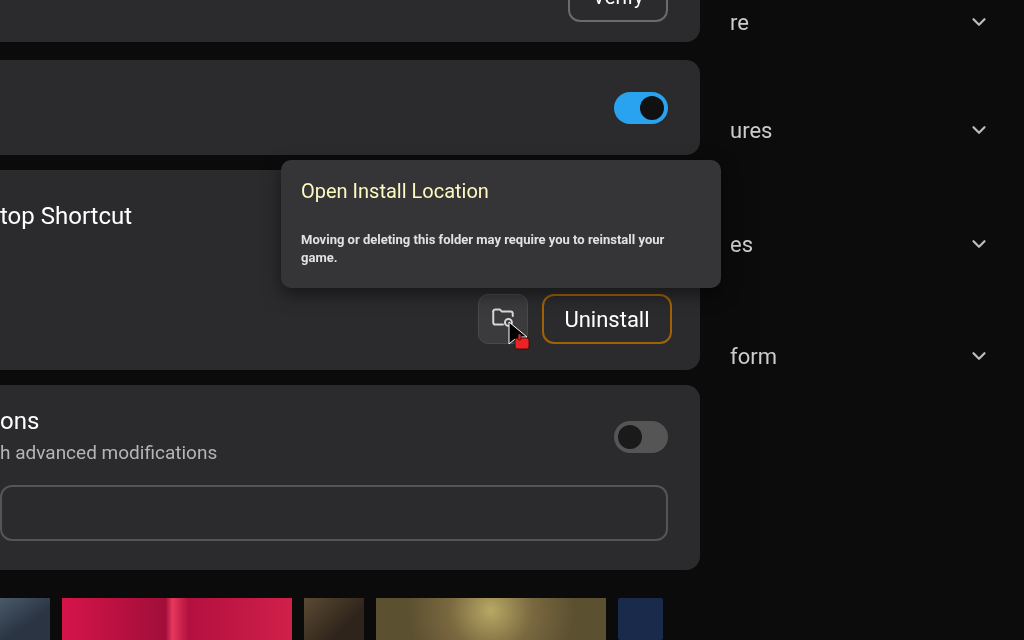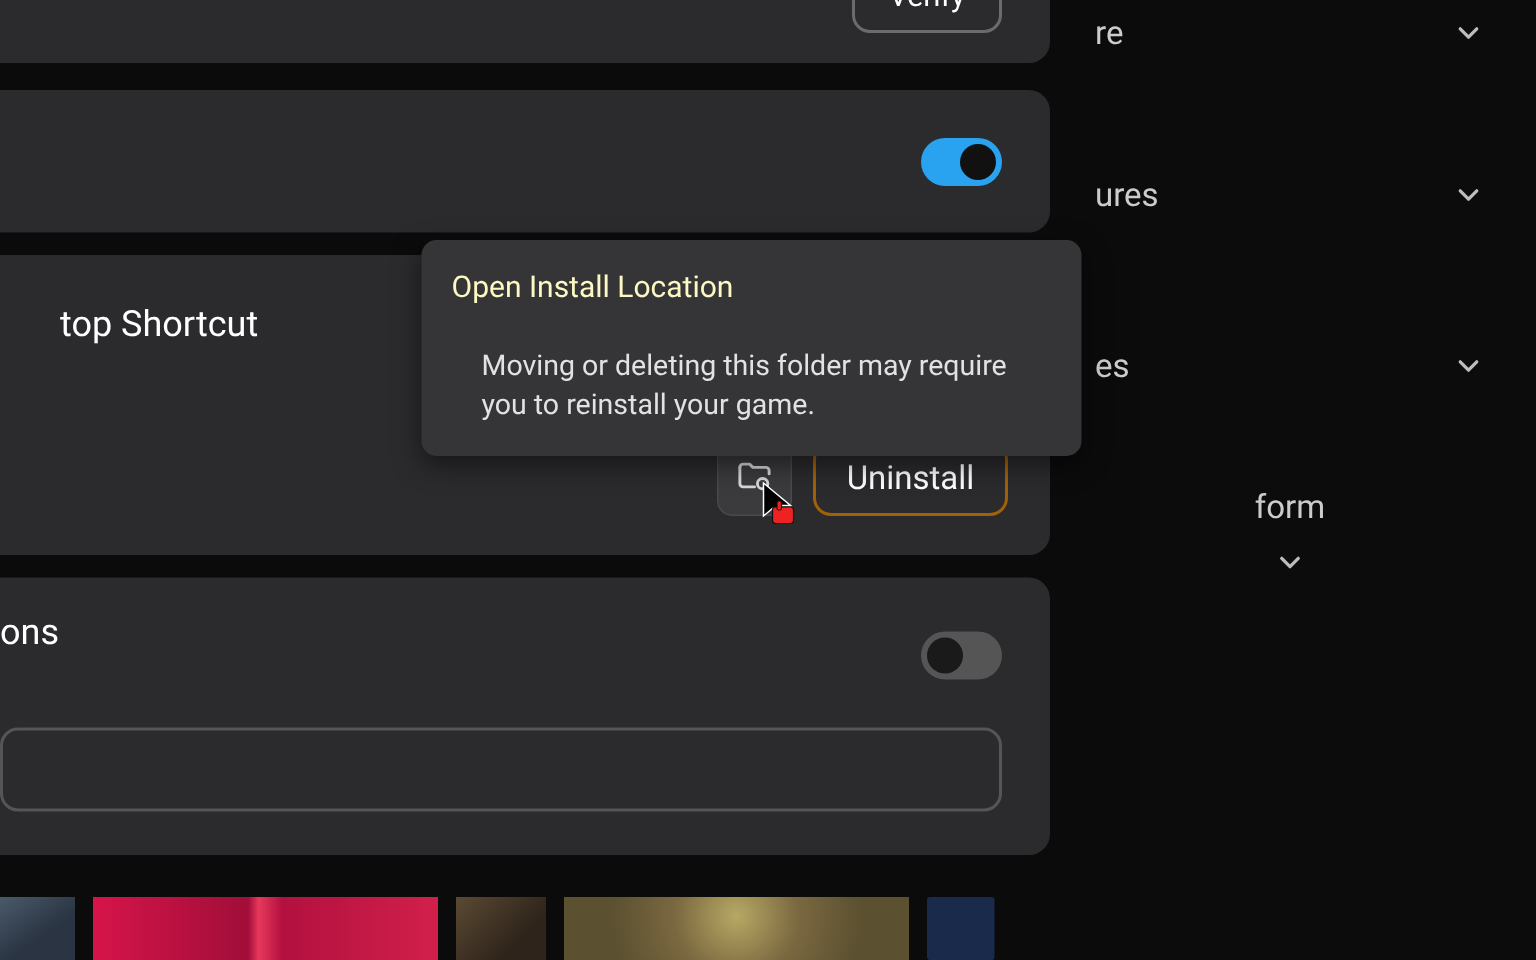--- a/index.html
+++ b/index.html
@@ -19,29 +19,29 @@
   .btn-verify { position: absolute; right: 32px; top: 12px; width: 100px; height: 50px; border: 2px solid #6b6b6f; border-radius: 12px; display:flex; align-items:center; justify-content:center; font-size: 20px; color:#fff; background:transparent; }
 
   .panel.toggle { left:0; top: 60px; width: 700px; height: 95px; border-top-left-radius:0; border-bottom-left-radius:0; }
   .switch { position:absolute; width:54px; height:32px; border-radius:20px; }
   .switch.on { background:#29a3ef; right:32px; top:32px; }
   .switch.on .knob { position:absolute; width:24px; height:24px; border-radius:50%; background:#111; top:4px; right:4px; }
   .switch.off { background:#555; }
   .switch.off .knob { position:absolute; width:24px; height:24px; border-radius:50%; background:#1a1a1a; top:4px; left:4px; }
 
   .panel.shortcut { left:0; top:170px; width:700px; height:200px; border-top-left-radius:0; border-bottom-left-radius:0; }
-  .shortcut-label { position:absolute; left:0; top:32px; font-size:24px; color:#fff;margin-left:40px; }
+  .shortcut-label { position:absolute; left:0; top:32px; font-size:24px; color:#fff; }
 
   .folder-btn { position:absolute; left:478px; top:294px; width:50px; height:50px; background:#3b3b3e; border-radius:10px; display:flex; align-items:center; justify-content:center; border:1px solid #4a4a4d; }
   .uninstall-btn { position:absolute; left:542px; top:294px; width:130px; height:50px; border:2px solid #a16207; border-radius:12px; display:flex; align-items:center; justify-content:center; font-size:22px; color:#fff; background:transparent; }
 
   
   .tooltip { position:absolute; left:281px; top:160px; width:440px; background:#353538; border-radius:10px; padding:18px 20px 22px 20px; line-height:1.35; box-shadow:0 6px 18px rgba(0,0,0,.5); z-index:10;}
   .tooltip .title { font-size:20px; color:#fef9c3; margin-bottom:26px; }
-  .tooltip .body { font-size:19px; color:#e2e2e2; font-weight:400;margin-left:20px; }
+  .tooltip .body { font-size:13px; color:#e2e2e2; font-weight:700; }
 
   
   .cursor { position:absolute; left:505px; top:320px; z-index:20; pointer-events:none; }
 
   .panel.mods { left:0; top:385px; width:700px; height:185px; border-top-left-radius:0; border-bottom-left-radius:0; }
   .mods .heading { position:absolute; left:0; top:22px; font-size:24px; color:#fff; }
   .mods .sub { position:absolute; left:0; top:56px; font-size:19px; color:#b5b5b5; }
   .mods .switch.off { right:32px; top:36px; position:absolute; width:54px; height:32px; border-radius:20px; }
   .mods .input-row { position:absolute; left:0; top:100px; width:668px; height:56px; border:2px solid #555; border-radius:12px; background:transparent; }
 
@@ -86,21 +86,21 @@
     </span>
   </div>
   <div class="side-row" style="left:730px; top:100px;">
     <span class="label">ures</span>
     <span class="chev">
       <svg viewBox="0 0 24 24" width="22" height="22">
           <path d="M6 9l6 6 6-6" fill="none" stroke="#bdbdbd" stroke-width="2.4" stroke-linecap="round" stroke-linejoin="round"></path>
         </svg>
     </span>
   </div>
-  <div class="side-row" style="left:730px; top:326px;flex-direction:column;">
+  <div class="side-row" style="left:730px; top:326px;">
     <span class="label">form</span>
     <span class="chev">
       <svg viewBox="0 0 24 24" width="22" height="22">
           <path d="M6 9l6 6 6-6" fill="none" stroke="#bdbdbd" stroke-width="2.4" stroke-linecap="round" stroke-linejoin="round"></path>
         </svg>
     </span>
   </div>
 
   <div class="modal-shade"></div>
 
@@ -143,20 +143,21 @@
   <div class="cursor">
     <svg width="30" height="34" viewBox="0 0 30 34">
       <path d="M4 2 L4 24 L10 19 L14 28 L18 26 L14 17 L22 17 Z" fill="#000" stroke="#fff" stroke-width="1"></path>
       <rect x="10" y="18" width="14" height="11" rx="2" fill="#e22" stroke="#111" stroke-width="0.8"></rect>
       <rect x="13" y="14" width="3" height="6" rx="1.2" fill="#e22" stroke="#111" stroke-width="0.8"></rect>
     </svg>
   </div>
 
   <div class="panel mods">
     <div class="heading">ons</div>
+    <div class="sub">h advanced modifications</div>
     <div class="switch off">
       <div class="knob"></div>
     </div>
     <div class="input-row"></div>
   </div>
 
   <div class="thumbs">
     <div class="thumb a"></div>
     <div class="thumb b"></div>
     <div class="thumb c"></div>

